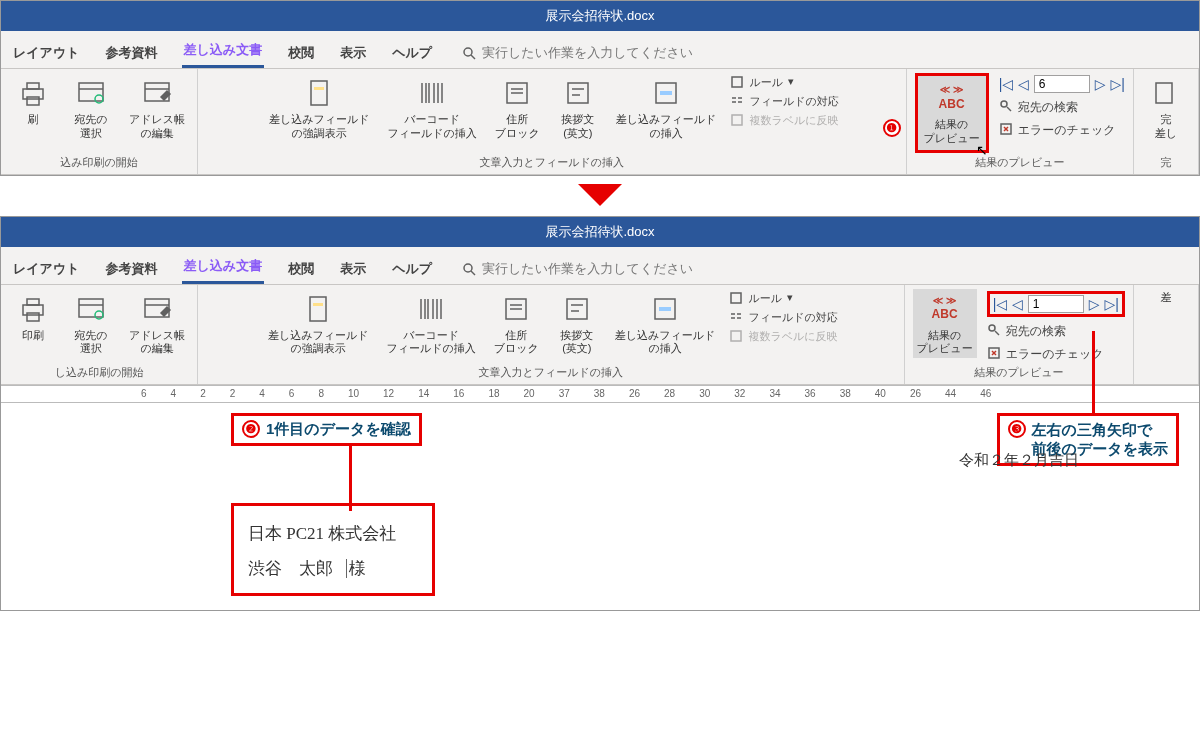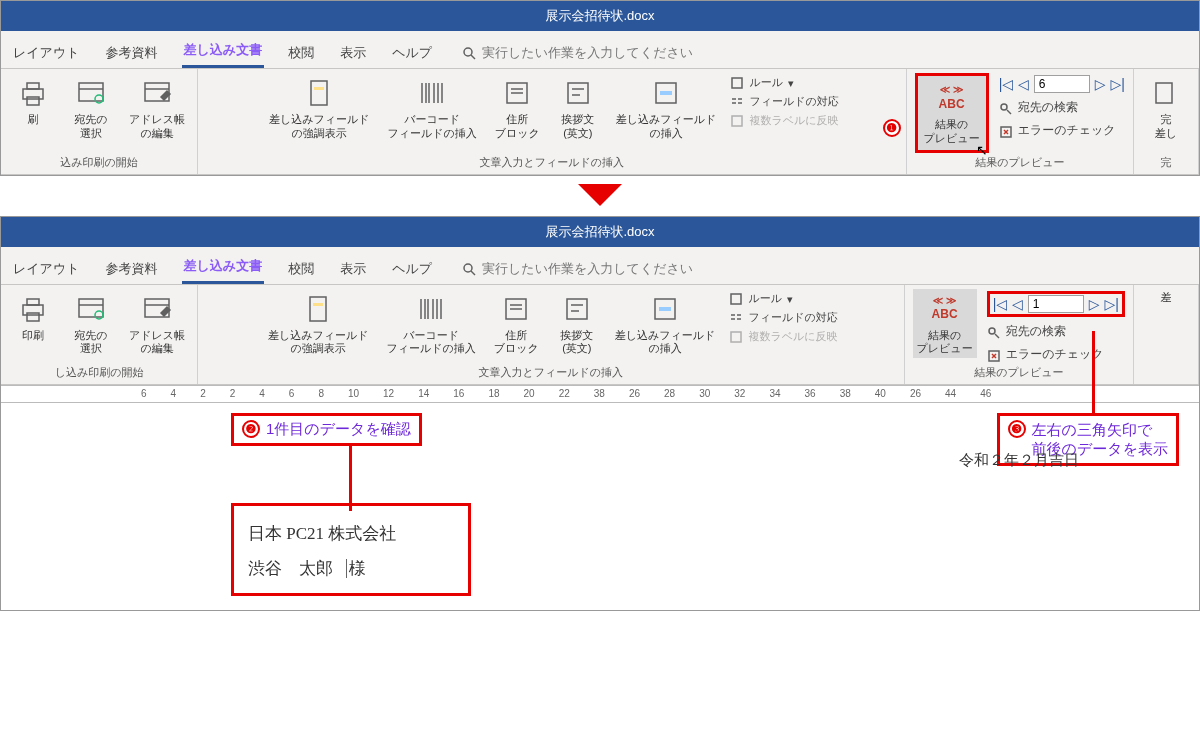--- a/index.html
+++ b/index.html
@@ -1,43 +1,43 @@
 <!DOCTYPE html>
 <html><head>
 <meta charset="utf-8">
 <style>
   * { box-sizing: border-box; margin: 0; padding: 0; }
   body { font-family: "Yu Gothic UI", "Meiryo", sans-serif; font-size: 12px; background: #fff; color: #333; width: 1200px; }
   .window { border: 1px solid #999; background: #f3f2f1; }
   .titlebar { background: #2b579a; color: #fff; text-align: center; padding: 6px 0; font-size: 13px; position: relative; }
   .tabs { display: flex; gap: 22px; padding: 6px 10px 0 10px; border-bottom: 1px solid #c8c6c4; align-items: flex-end; font-size: 13px; color: #444; }
-  .tab { padding: 4px 2px 6px 2px; cursor: pointer; }
+  .tab { padding: 4px 2px 6px 2px; cursor: pointer; font-weight: bold; }
   .tab.active { color: #8b5cf6; font-weight: 600; border-bottom: 3px solid #2b579a; }
   .searchbox { display: flex; align-items: center; gap: 6px; color: #777; margin-left: 6px; padding-bottom: 6px; }
   .ribbon { display: flex; border-bottom: 1px solid #c8c6c4; background: #f3f2f1; }
   .group { display: flex; flex-direction: column; border-right: 1px solid #d0d0d0; padding: 4px 8px 2px 8px; }
   .group-body { display: flex; align-items: flex-start; gap: 10px; flex: 1; }
   .group-label { font-size: 11px; color: #555; text-align: center; padding: 2px 0; }
   .big-btn { display: flex; flex-direction: column; align-items: center; gap: 2px; padding: 2px 4px; min-width: 48px; text-align: center; font-size: 11px; line-height: 1.25; cursor: pointer; }
   .big-btn .icon { width: 36px; height: 36px; display: flex; align-items: center; justify-content: center; }
   .big-btn .label { white-space: pre-line; }
   .small-stack { display: flex; flex-direction: column; gap: 4px; font-size: 11px; padding-top: 2px; }
-  .small-item { display: flex; align-items: flex-end; gap: 5px; cursor: pointer; color: #444; }
+  .small-item { display: flex; align-items: flex-start; gap: 5px; cursor: pointer; color: #444; }
   .small-item.disabled { color: #b0afae; cursor: default; }
   .preview-highlight { border: 3px solid #e60000; background: #d9d9d9; padding: 2px; position: relative; }
   .callout-num { display: inline-flex; width: 18px; height: 18px; border-radius: 50%; background: #fff; color: #e60000; border: 2px solid #e60000; font-weight: 700; font-size: 12px; align-items: center; justify-content: center; }
-  .callout-text { color: #6d28d9; font-weight: 400; font-size: 15px; }
+  .callout-text { color: #0c4a6e; font-weight: 700; font-size: 15px; }
   .nav-row { display: flex; align-items: center; gap: 5px; }
   .nav-tri { color: #2b579a; font-size: 14px; cursor: pointer; }
   .nav-input { width: 56px; border: 1px solid #a1a0a0; padding: 1px 4px; font-size: 12px; }
   .down-arrow { width: 0; height: 0; border-left: 22px solid transparent; border-right: 22px solid transparent; border-top: 22px solid #e60000; margin: 8px auto 10px auto; }
   .ruler { background: #fff; border-top: 1px solid #bbb; border-bottom: 1px solid #bbb; height: 18px; display: flex; align-items: center; padding-left: 140px; gap: 24px; font-size: 10px; color: #666; }
   .doc-area { background: #fff; padding: 30px 0 14px 230px; min-height: 190px; position: relative; }
   .doc-date { position: absolute; right: 120px; top: 48px; font-family: "MS Mincho", serif; font-size: 15px; color: #333; }
-  .doc-fields { border: 3px solid #e60000; padding: 10px 14px 6px 14px; width: 240px; font-family: "MS Mincho", serif; font-size: 17px; line-height: 2.1; margin-top: 70px; }
+  .doc-fields { border: 3px solid #e60000; padding: 10px 14px 6px 14px; width: 204px; font-family: "MS Mincho", serif; font-size: 17px; line-height: 2.1; margin-top: 70px; }
   .callout-box { border: 3px solid #e60000; background: #fff; padding: 4px 8px; display: inline-flex; align-items: center; gap: 6px; }
   .red-line { background: #e60000; position: absolute; }
   .cursor-icon { position: absolute; color: #000; font-size: 14px; }
   svg { stroke: #606060; fill: none; stroke-width: 1.5; }
 </style>
 </head>
 <body>
 
 <div class="window">
   <div class="titlebar">
@@ -444,21 +444,21 @@
       <span>2</span>
       <span>4</span>
       <span>6</span>
       <span>8</span>
       <span>10</span>
       <span>12</span>
       <span>14</span>
       <span>16</span>
       <span>18</span>
       <span>20</span>
-      <span>22</span>
+      <span>37</span>
       <span>38</span>
       <span>26</span>
       <span>28</span>
       <span>30</span>
       <span>32</span>
       <span>34</span>
       <span>36</span>
       <span>38</span>
       <span>40</span>
       <span>26</span>

